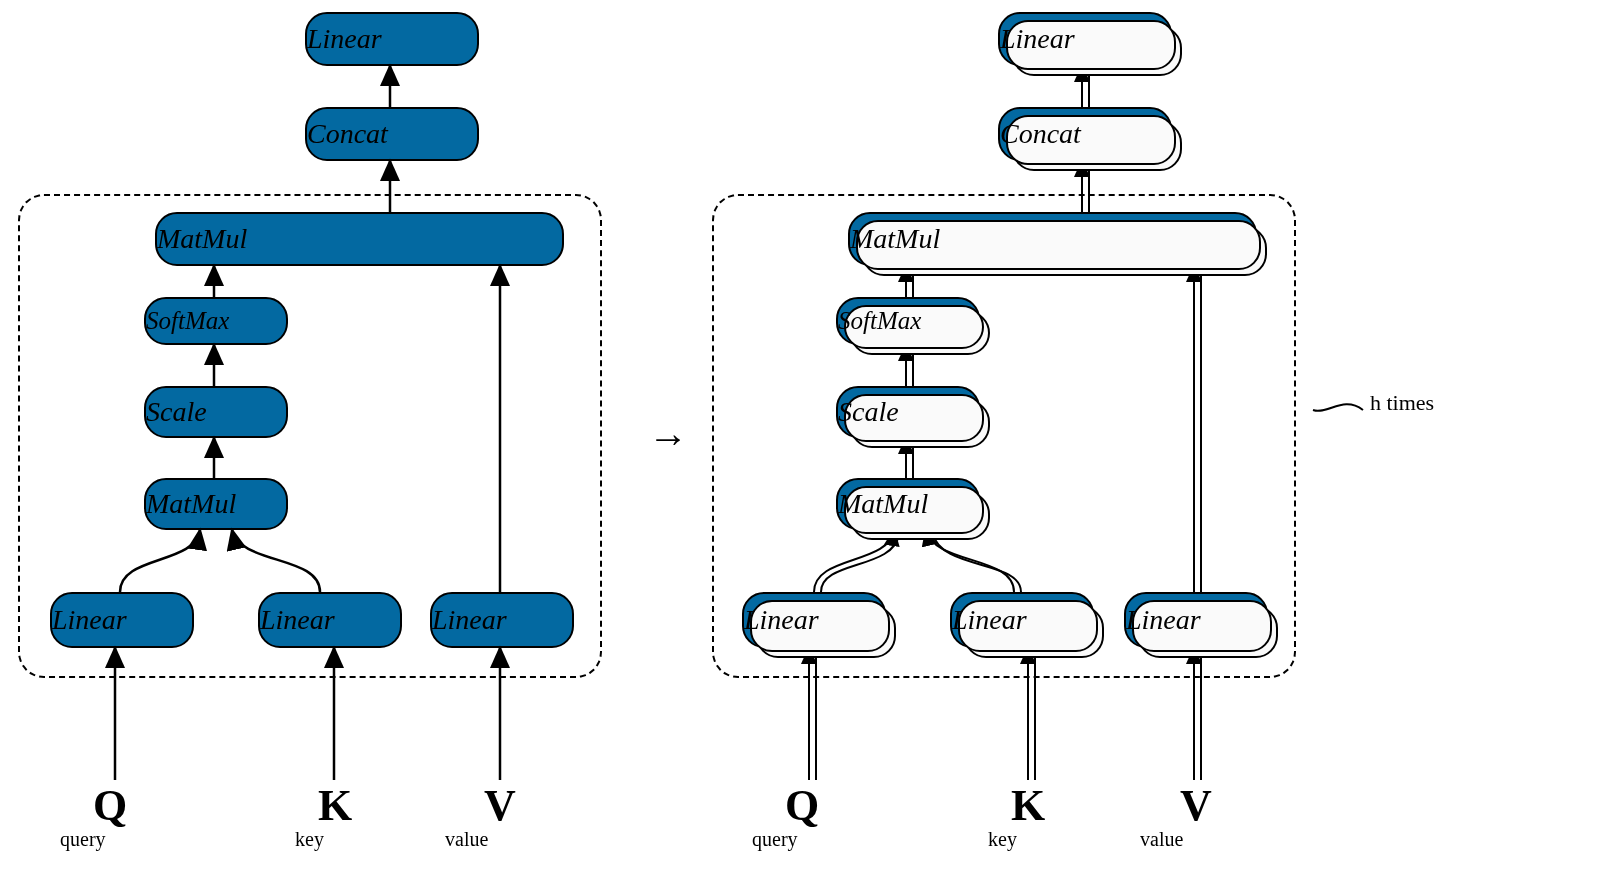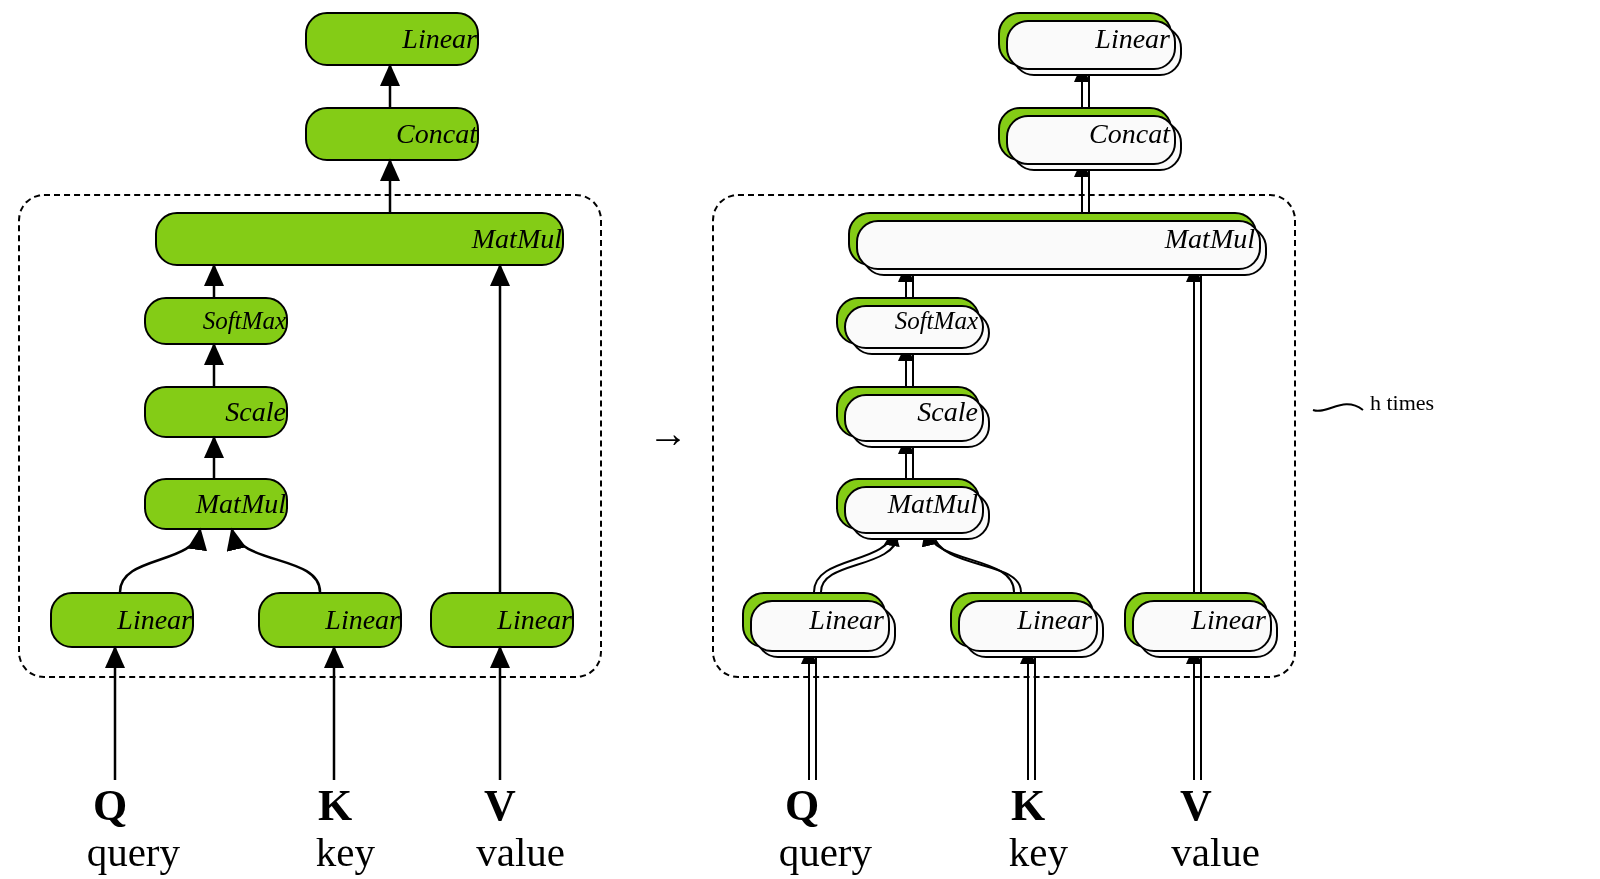--- a/index.html
+++ b/index.html
@@ -1,19 +1,19 @@
 <!DOCTYPE html>
 <html><head>
 <meta charset="utf-8">
 <style>
   html,body{margin:0;padding:0;background:#fff;font-family:"Comic Sans MS","Segoe Script","Bradley Hand",cursive}
   .canvas{position:relative;width:1600px;height:879px}
-  .box{position:absolute;border:2.5px solid #000;border-radius:22px;background:#84cc16;display:flex;align-items:center;justify-content:flex-end;font-size:28px;font-style:italic}
+  .box{position:absolute;border:2.5px solid #000;border-radius:22px;background:#0369a1;display:flex;align-items:center;justify-content:flex-start;font-size:28px;font-style:italic}
   .dashbox{position:absolute;border:2px dashed #000;border-radius:26px;background:transparent}
-  .label{position:absolute;font-size:41px;text-align:right}
+  .label{position:absolute;font-size:20px;text-align:left}
   .label-big{position:absolute;font-size:44px;font-weight:bold;text-align:center}
   .annot{position:absolute;font-size:22px}
   .stack-shadow::before,.stack-shadow::after{content:"";position:absolute;inset:-0px;border:2.5px solid #000;border-radius:inherit;background:#fafafa;z-index:-1}
   .stack-shadow::before{transform:translate(6px,6px)}
   .stack-shadow::after{transform:translate(12px,12px);z-index:-2}
   .dash-stack::before,.dash-stack::after{content:"";position:absolute;inset:-0px;border:2px dashed #000;border-radius:inherit;z-index:-1}
   .dash-stack::before{transform:translate(6px,6px)}
   .dash-stack::after{transform:translate(12px,12px);z-index:-2}
   
   .arrow-svg{position:absolute;overflow:visible}

